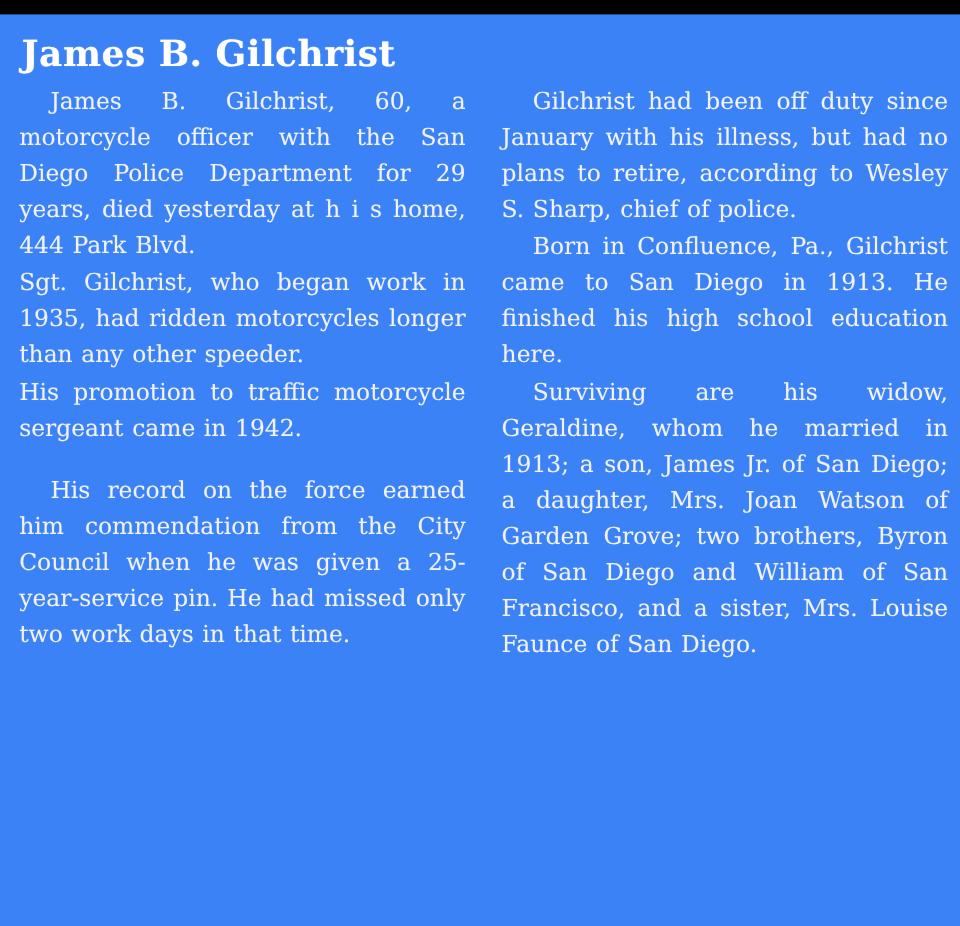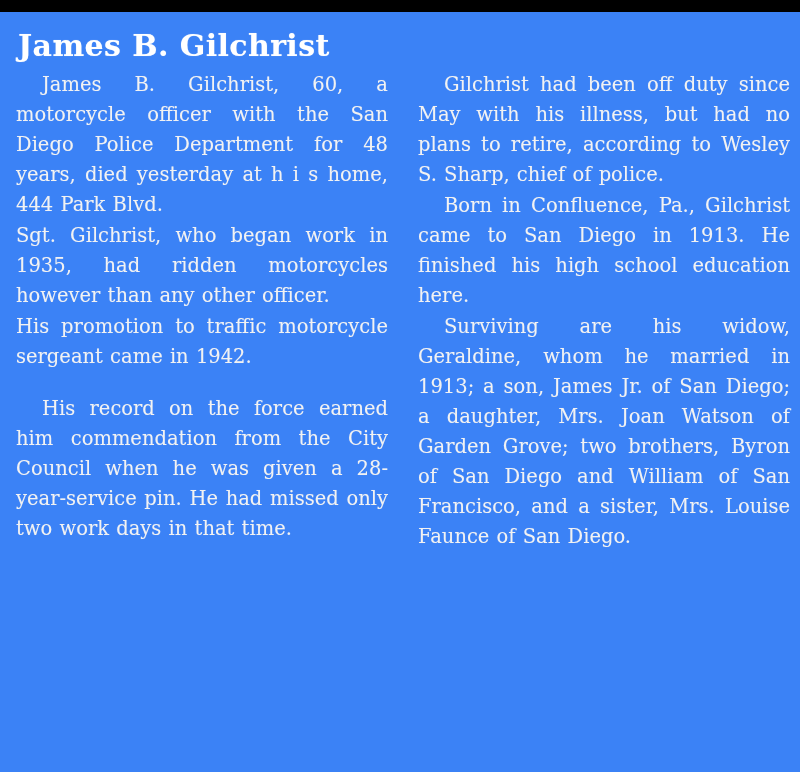--- a/index.html
+++ b/index.html
@@ -75,26 +75,26 @@
 </head>
 <body>
 
 <div class="clipping">
 
   <div class="headline">James B. Gilchrist</div>
 
   <div class="columns">
 
     <div class="col col-left">
-      <p class="para indent">James B. Gilchrist, 60, a motorcycle officer with the San Diego Police Department for 48 years, died yesterday at h i s home, 444 Park Blvd.</p>
-      <p class="para">Sgt. Gilchrist, who began work in 1935, had ridden motorcycles however than any other officer.</p>
+      <p class="para indent">James B. Gilchrist, 60, a motorcycle officer with the San Diego Police Department for 29 years, died yesterday at h i s home, 444 Park Blvd.</p>
+      <p class="para">Sgt. Gilchrist, who began work in 1935, had ridden motorcycles longer than any other speeder.</p>
       <p class="para">His promotion to traffic motorcycle sergeant came in 1942.</p>
-      <p class="para indent gap-before">His record on the force earned him commendation from the City Council when he was given a 28-year-service pin. He had missed only two work days in that time.</p>
+      <p class="para indent gap-before">His record on the force earned him commendation from the City Council when he was given a 25-year-service pin. He had missed only two work days in that time.</p>
     </div>
 
     <div class="col col-right">
-      <p class="para indent">Gilchrist had been off duty since May with his illness, but had no plans to retire, according to Wesley S. Sharp, chief of police.</p>
+      <p class="para indent">Gilchrist had been off duty since January with his illness, but had no plans to retire, according to Wesley S. Sharp, chief of police.</p>
       <p class="para indent">Born in Confluence, Pa., Gilchrist came to San Diego in 1913. He finished his high school education here.</p>
       <p class="para indent">Surviving are his widow, Geraldine, whom he married in 1913; a son, James Jr. of San Diego; a daughter, Mrs. Joan Watson of Garden Grove; two brothers, Byron of San Diego and William of San Francisco, and a sister, Mrs. Louise Faunce of San Diego.</p>
     </div>
 
   </div>
 </div>
 
 </body></html>

